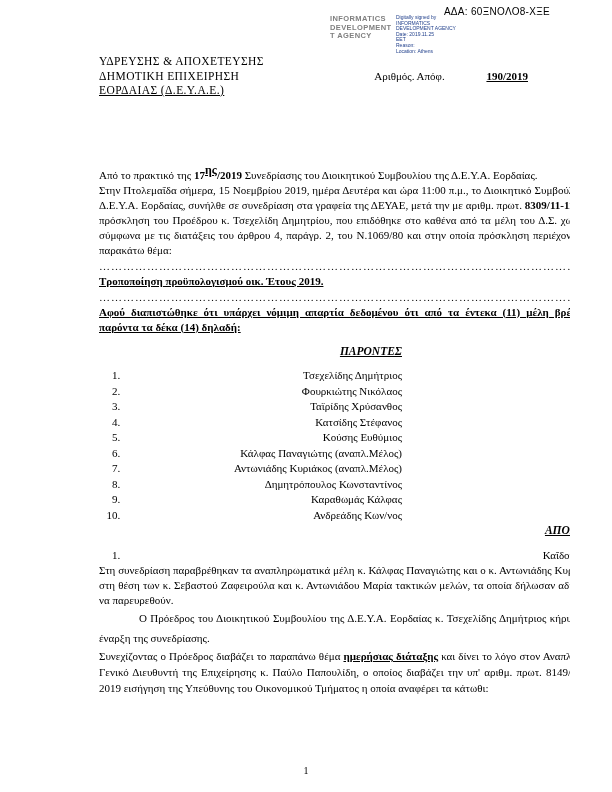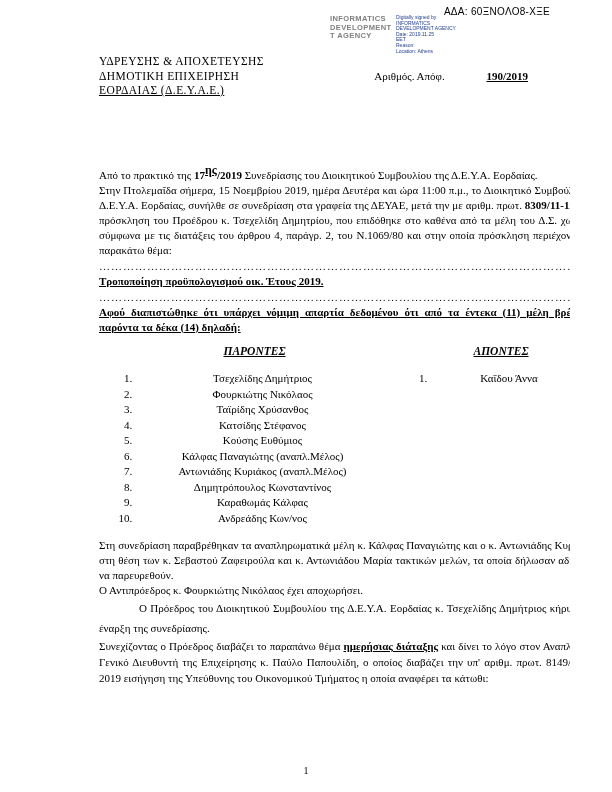--- a/index.html
+++ b/index.html
@@ -48,25 +48,25 @@
   .body{
     position:absolute;top:163px;left:57px;width:501px;
     font-size:11px;line-height:15px;text-align:justify;
   }
   .body p{margin:0;}
   .intro{margin-left:11px;}
   .dots{white-space:nowrap;overflow:hidden;letter-spacing:1px;margin-top:1px;}
   .subject{font-weight:bold;text-decoration:underline;}
   .quorum{font-weight:bold;text-decoration:underline;}
 
-  .cols{display:flex;margin-top:9px;margin-left:8px;line-height:15.5px;text-align:center;}
+  .cols{display:flex;margin-top:9px;margin-left:8px;line-height:15.5px;text-align:right;flex-direction:column;}
   .col-present{width:295px;}
   .col-absent{flex:1;}
   .col-h{font-weight:bold;font-style:italic;text-decoration:underline;margin-bottom:9px;font-size:11.5px;}
-  .cols ol{margin:12px;padding-left:16px;}
+  .cols ol{margin:0;padding-left:16px;}
 
   .p3{margin-top:10px;}
   .p5{margin-top:12px;text-indent:40px;line-height:20px;}
   .p6{line-height:16px;}
 
   .page-num{
     position:absolute;bottom:16px;left:0;width:100%;
     text-align:center;font-size:10px;
   }
 </style>
@@ -135,20 +135,19 @@
       </div>
       <div class="col-absent">
         <div class="col-h">ΑΠΟΝΤΕΣ</div>
         <ol>
             <li>Καΐδου Άννα</li>
           </ol>
       </div>
     </div>
 
     <p class="p3">Στη συνεδρίαση παραβρέθηκαν τα αναπληρωματικά μέλη κ. Κάλφας Παναγιώτης και ο κ. Αντωνιάδης Κυριάκος, στη θέση των κ. Σεβαστού Ζαφειρούλα και  κ. Αντωνιάδου Μαρία τακτικών μελών, τα οποία δήλωσαν αδυναμία να παρευρεθούν.</p>
-    <p>Ο Αντιπρόεδρος κ. Φουρκιώτης Νικόλαος έχει αποχωρήσει.</p>
     <p class="p5">Ο Πρόεδρος του Διοικητικού Συμβουλίου της Δ.Ε.Υ.Α. Εορδαίας κ. Τσεχελίδης Δημήτριος κήρυξε την έναρξη της συνεδρίασης.</p>
     <p class="p6"><span>Συνεχίζοντας ο Πρόεδρος διαβάζει το παραπάνω θέμα </span><span class="b u">ημερήσιας διάταξης</span><span>  και δίνει το λόγο στον Αναπληρωτή Γενικό Διευθυντή της Επιχείρησης κ. Παύλο Παπουλίδη, ο οποίος διαβάζει την υπ' αριθμ. πρωτ. 8149/05-11-2019 εισήγηση της Υπεύθυνης του Οικονομικού Τμήματος η οποία αναφέρει τα κάτωθι:</span></p>
   </div>
 
   <div class="page-num">1</div>
 
 </div>
 
 </body></html>

